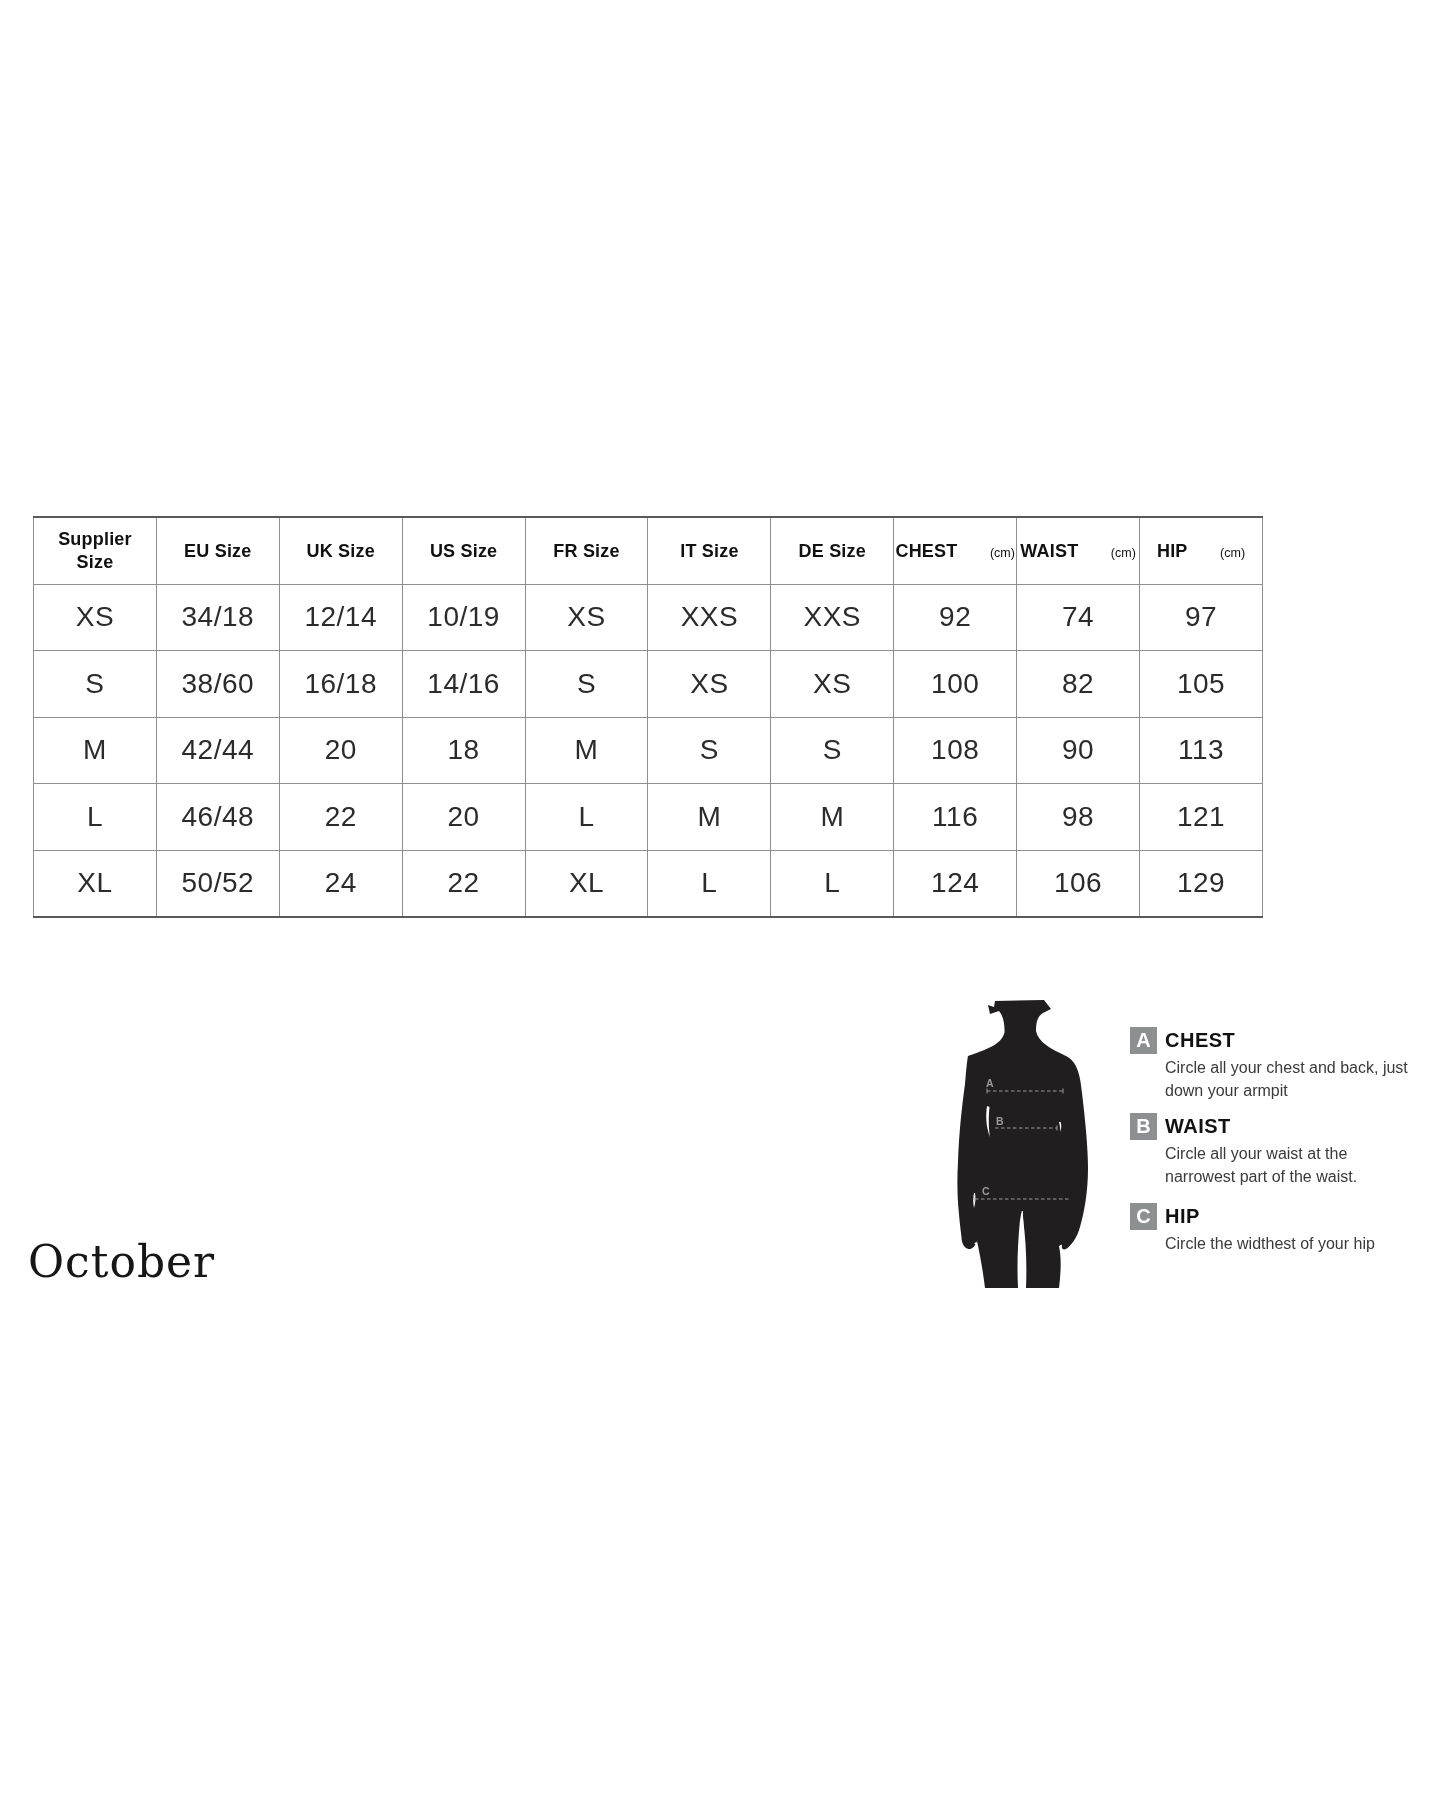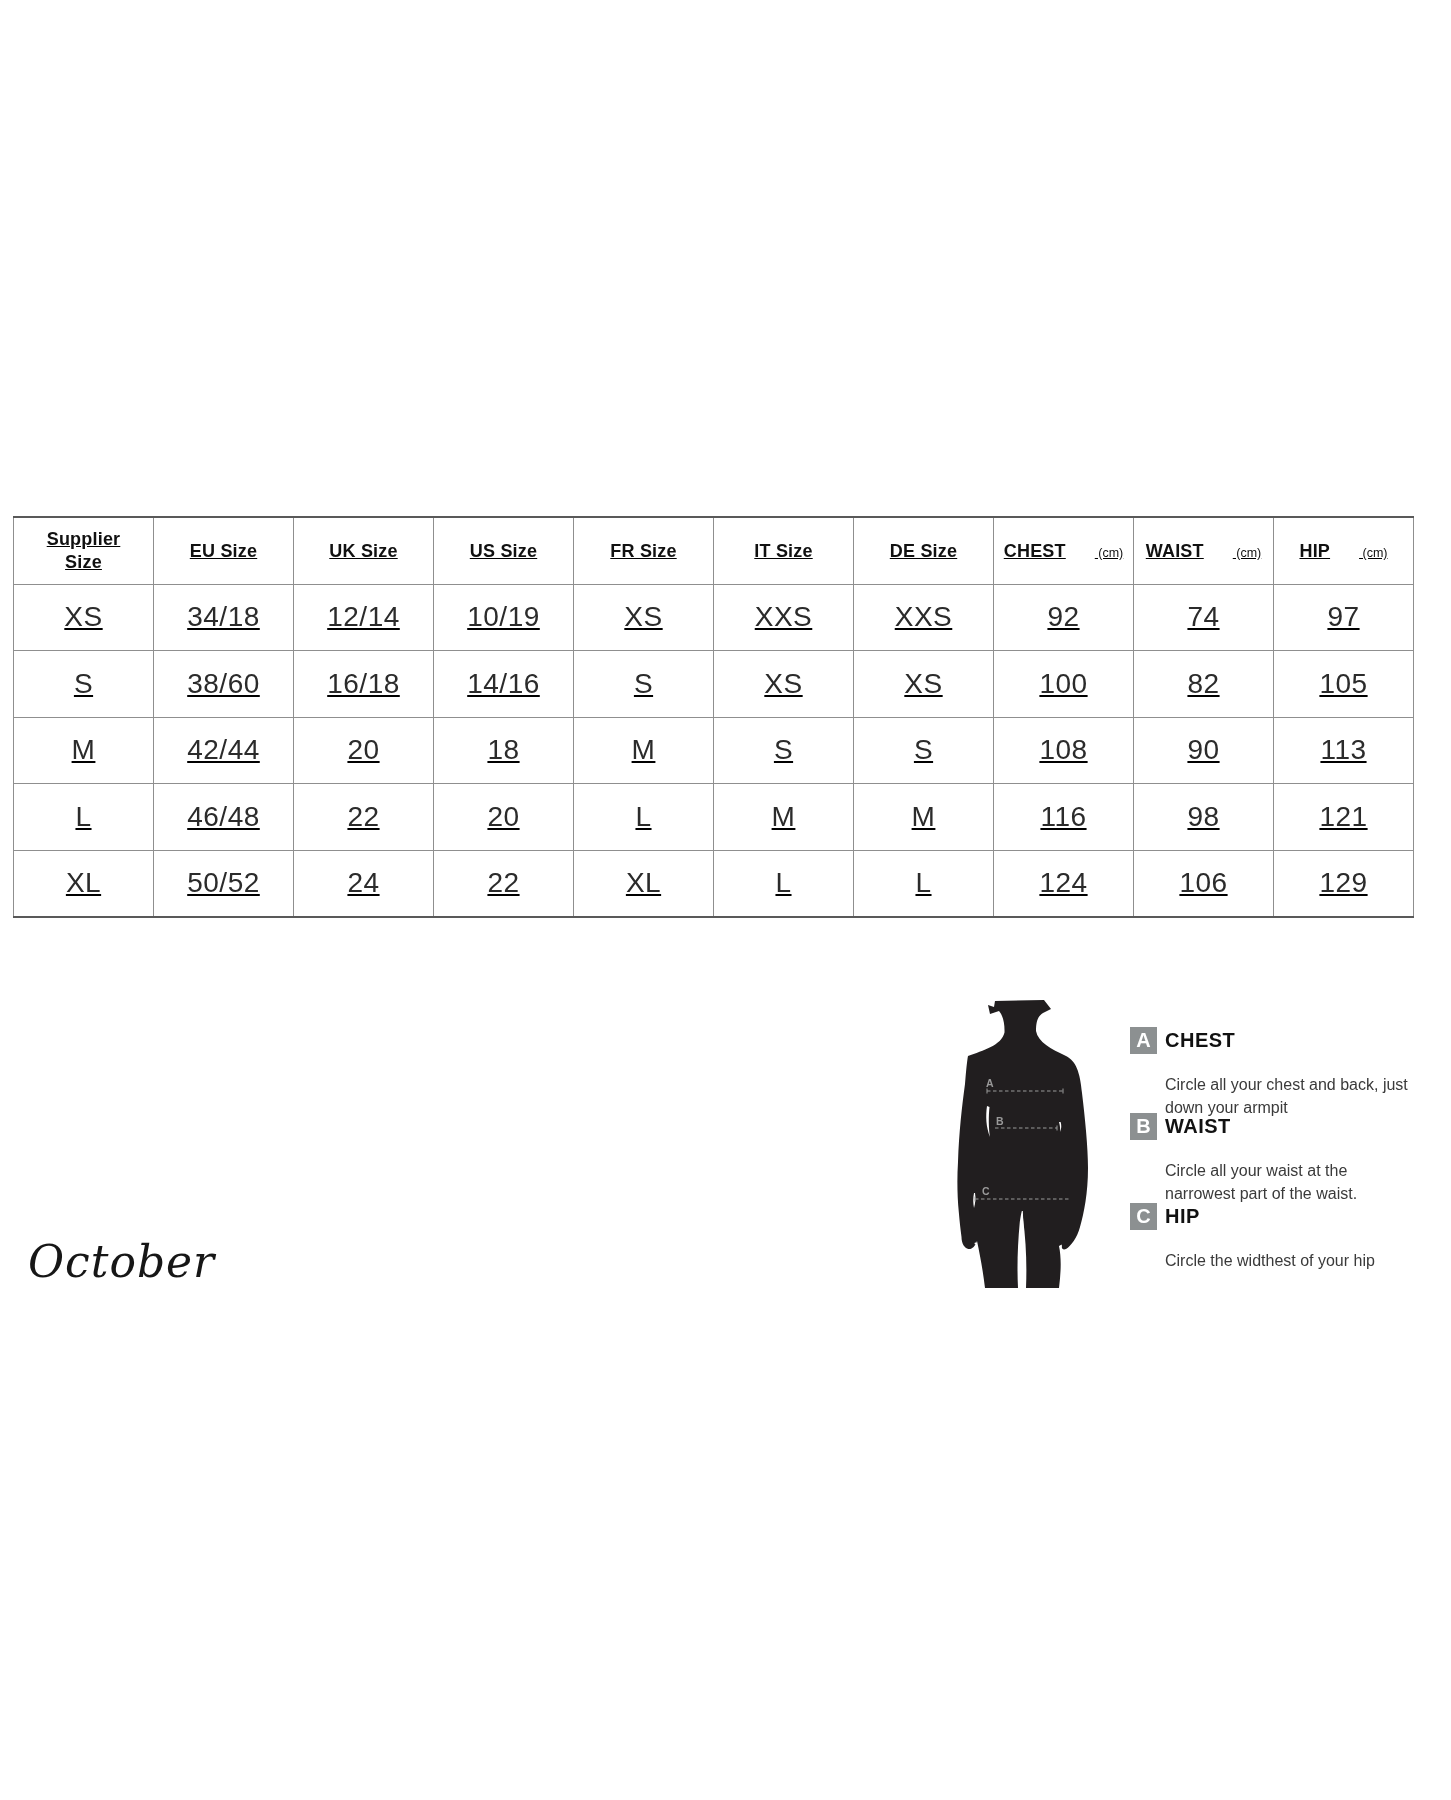--- a/index.html
+++ b/index.html
@@ -15,26 +15,25 @@
   }
   *{margin:0;padding:0;box-sizing:border-box;}
   html,body{background:#ffffff;}
   body{
     width:1451px;height:1800px;position:relative;
     font-family:"Liberation Sans",sans-serif;
   }
 
   
   .size-table{
-    position:absolute;left:13px;top:516px;width:1401px;
+    position:absolute;left:33px;top:516px;width:1230px;
     border-collapse:collapse;table-layout:fixed;
     border:1px solid var(--table-border);
     border-top:2px solid var(--table-outer-border);
     border-bottom:2px solid var(--table-outer-border);
-    text-decoration:underline;
   }
   .size-table col{width:10%;}
   .size-table th,.size-table td{
     border:1px solid var(--table-border);
     text-align:center;vertical-align:middle;
     background:#ffffff;
   }
   .size-table thead tr{height:67px;}
   .size-table tbody tr{height:66.5px;}
   .size-table th{
@@ -68,27 +67,27 @@
     font-size:20px;font-weight:700;
     display:flex;align-items:center;justify-content:center;
   }
   .legend-text{margin-left:8px;}
   .legend-title{
     font-size:20px;font-weight:700;color:var(--header-text);
     line-height:27px;letter-spacing:.5px;
   }
   .legend-desc{
     font-size:16px;color:var(--desc-text);line-height:23px;
-    white-space:pre-line;margin-top:19px;
+    white-space:pre-line;margin-top:2px;
   }
 
   
   .brand-logo{
     position:absolute;left:28px;top:1236px;
-    font-family:"DejaVu Serif",serif;font-style:italic;
+    font-family:"DejaVu Serif",serif;
     font-size:44px;color:#161616;letter-spacing:1px;
   }
 </style>
 </head>
 <body>
 
 <table class="size-table">
   <colgroup>
     <col>
       <col>

